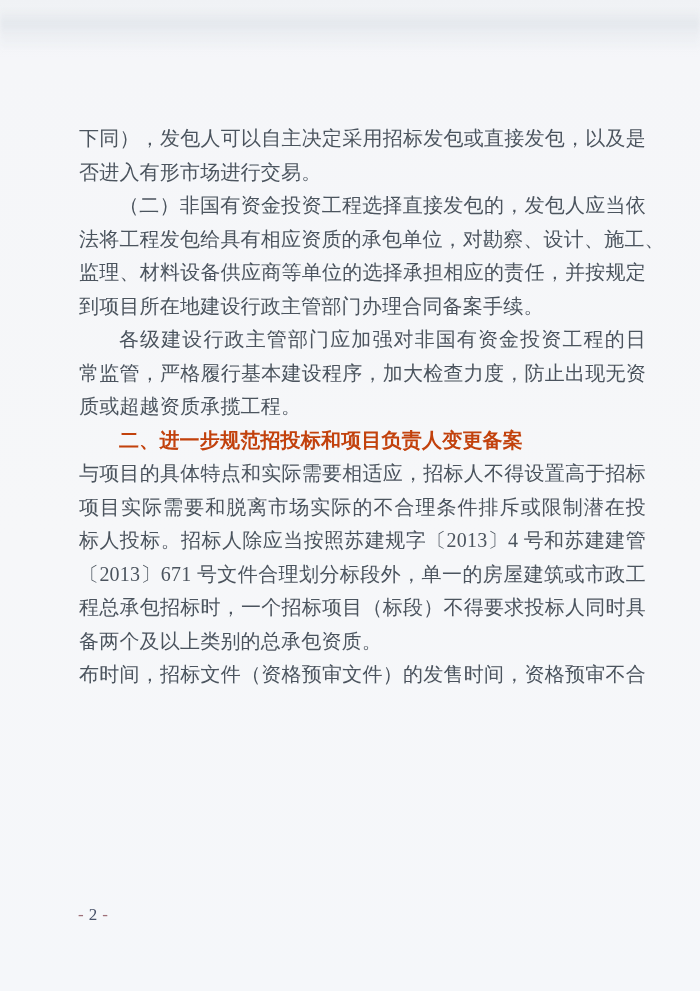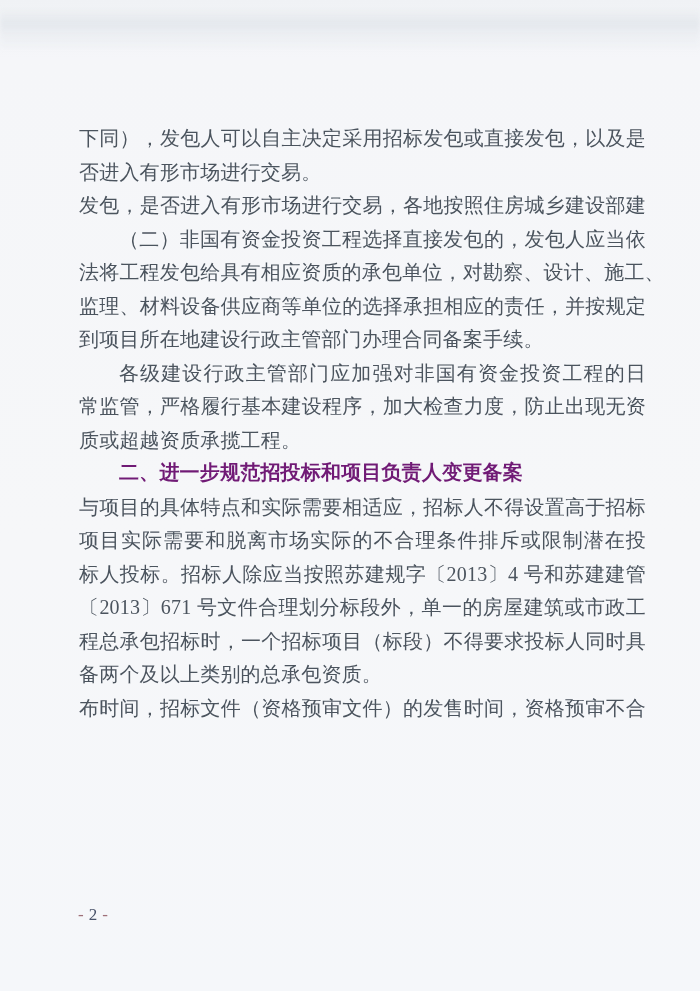--- a/index.html
+++ b/index.html
@@ -54,23 +54,23 @@
   }
   .line.p {           
     text-align: right;
     text-align-last: left;
     font-family: Liberation Serif, serif;
   }
   .line.i {           
     padding-left: 40px;
   }
   .line.heading {
-    font-family: Liberation Mono, monospace;
+    font-family: Liberation Serif, serif;
     font-weight: 700;
-    color: #701a75;
+    color: #c2410c;
     text-align: center;
     text-align-last: left;
     padding-left: 40px;
   }
   .footer {
     position: absolute;
     left: 74px;
     top: 904px;
     font-size: 17px;
     line-height: 22px;
@@ -89,21 +89,20 @@
 </head>
 <body>
 
 <div class="page">
 
   <div class="scan-band"></div>
 
   <div class="doc-body">
     <div class="line j">下同），发包人可以自主决定采用招标发包或直接发包，以及是</div>
     <div class="line p">否进入有形市场进行交易。</div>
-    <div class="line j">发包，是否进入有形市场进行交易，各地按照住房城乡建设部建</div>
     <div class="line i j">（二）非国有资金投资工程选择直接发包的，发包人应当依</div>
     <div class="line j">法将工程发包给具有相应资质的承包单位，对勘察、设计、施工、</div>
     <div class="line j">监理、材料设备供应商等单位的选择承担相应的责任，并按规定</div>
     <div class="line p">到项目所在地建设行政主管部门办理合同备案手续。</div>
     <div class="line i j">各级建设行政主管部门应加强对非国有资金投资工程的日</div>
     <div class="line j">常监管，严格履行基本建设程序，加大检查力度，防止出现无资</div>
     <div class="line p">质或超越资质承揽工程。</div>
     <div class="line heading">二、进一步规范招投标和项目负责人变更备案</div>
     <div class="line j">与项目的具体特点和实际需要相适应，招标人不得设置高于招标</div>
     <div class="line j">项目实际需要和脱离市场实际的不合理条件排斥或限制潜在投</div>

